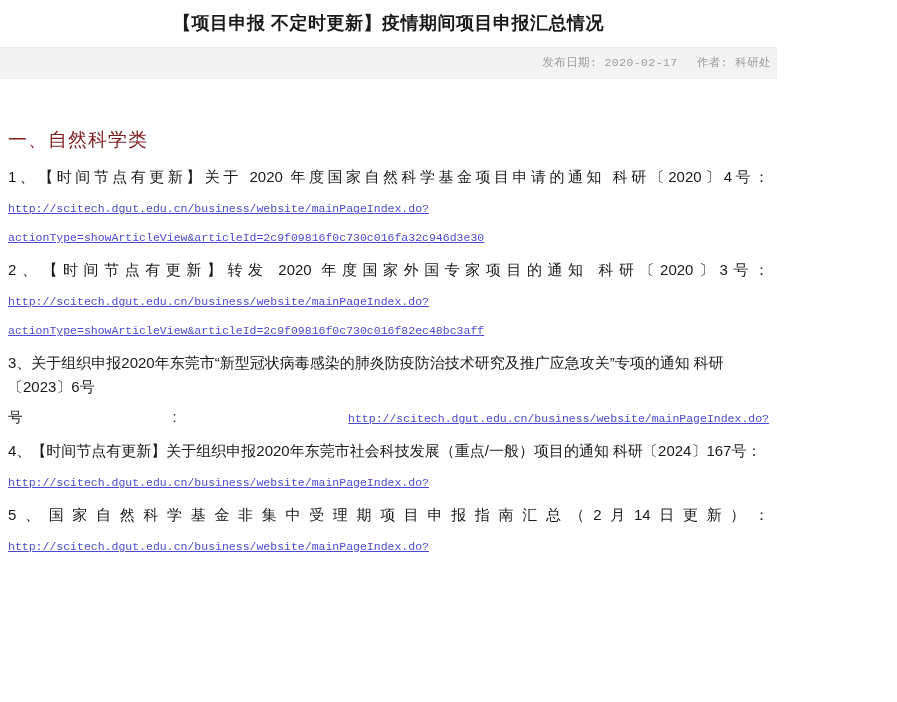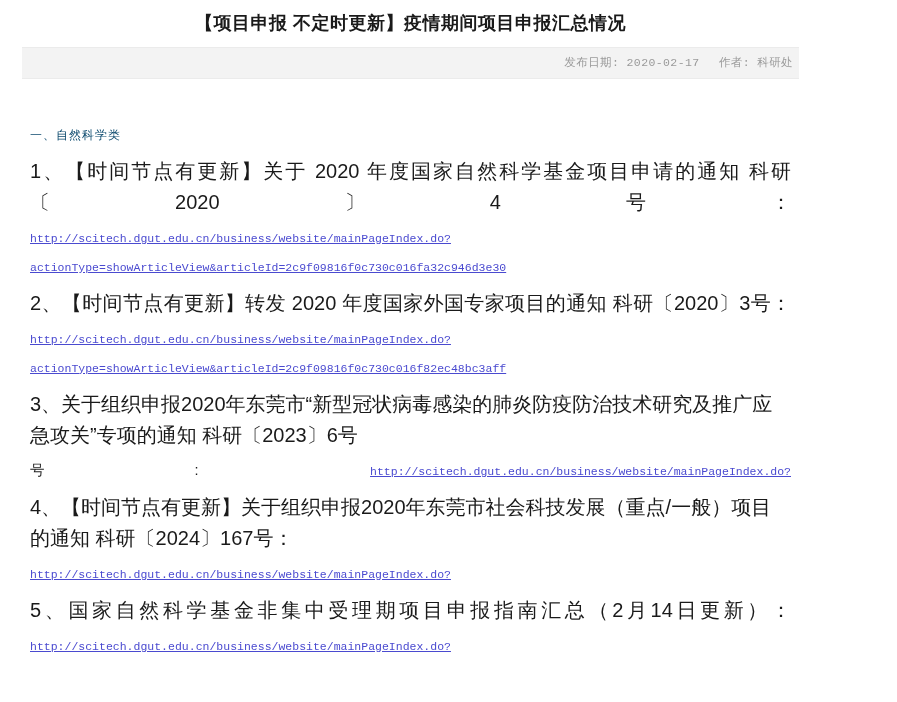--- a/index.html
+++ b/index.html
@@ -10,21 +10,20 @@
   body {
     width: 897px;
     height: 702px;
     font-family: "Liberation Serif", serif;
     color: #000000;
     overflow: hidden;
   }
   .page {
     width: 777px;
     position: relative;
-    margin-left: 22px;
   }
   .doc-title {
     text-align: center;
     font-family: "Liberation Sans", sans-serif;
     font-weight: bold;
     font-size: 18px;
     color: #1a1a1a;
     padding: 11px 0 12px 0;
     letter-spacing: 0.5px;
   }
@@ -40,32 +39,32 @@
     letter-spacing: 0.4px;
   }
   .meta-bar span {
     margin: 0 6px;
   }
   .body-wrap {
     padding: 0 8px;
   }
   .section-head {
     font-family: "Liberation Sans", sans-serif;
-    font-size: 12px;
-    color: #0c4a6e;
+    font-size: 19px;
+    color: #7f1d1d;
     margin-top: 48px;
     margin-bottom: 6px;
     letter-spacing: 1px;
   }
   .item {
     margin-top: 12px;
   }
   .item-text {
     font-family: "Liberation Sans", sans-serif;
-    font-size: 20px;
+    font-size: 15px;
     color: #1a1a1a;
     line-height: 1.55;
   }
   .item-text.justified {
     text-align: justify;
     text-align-last: justify;
     letter-spacing: 0;
   }
   .item-text.plain {
     text-align: left;

